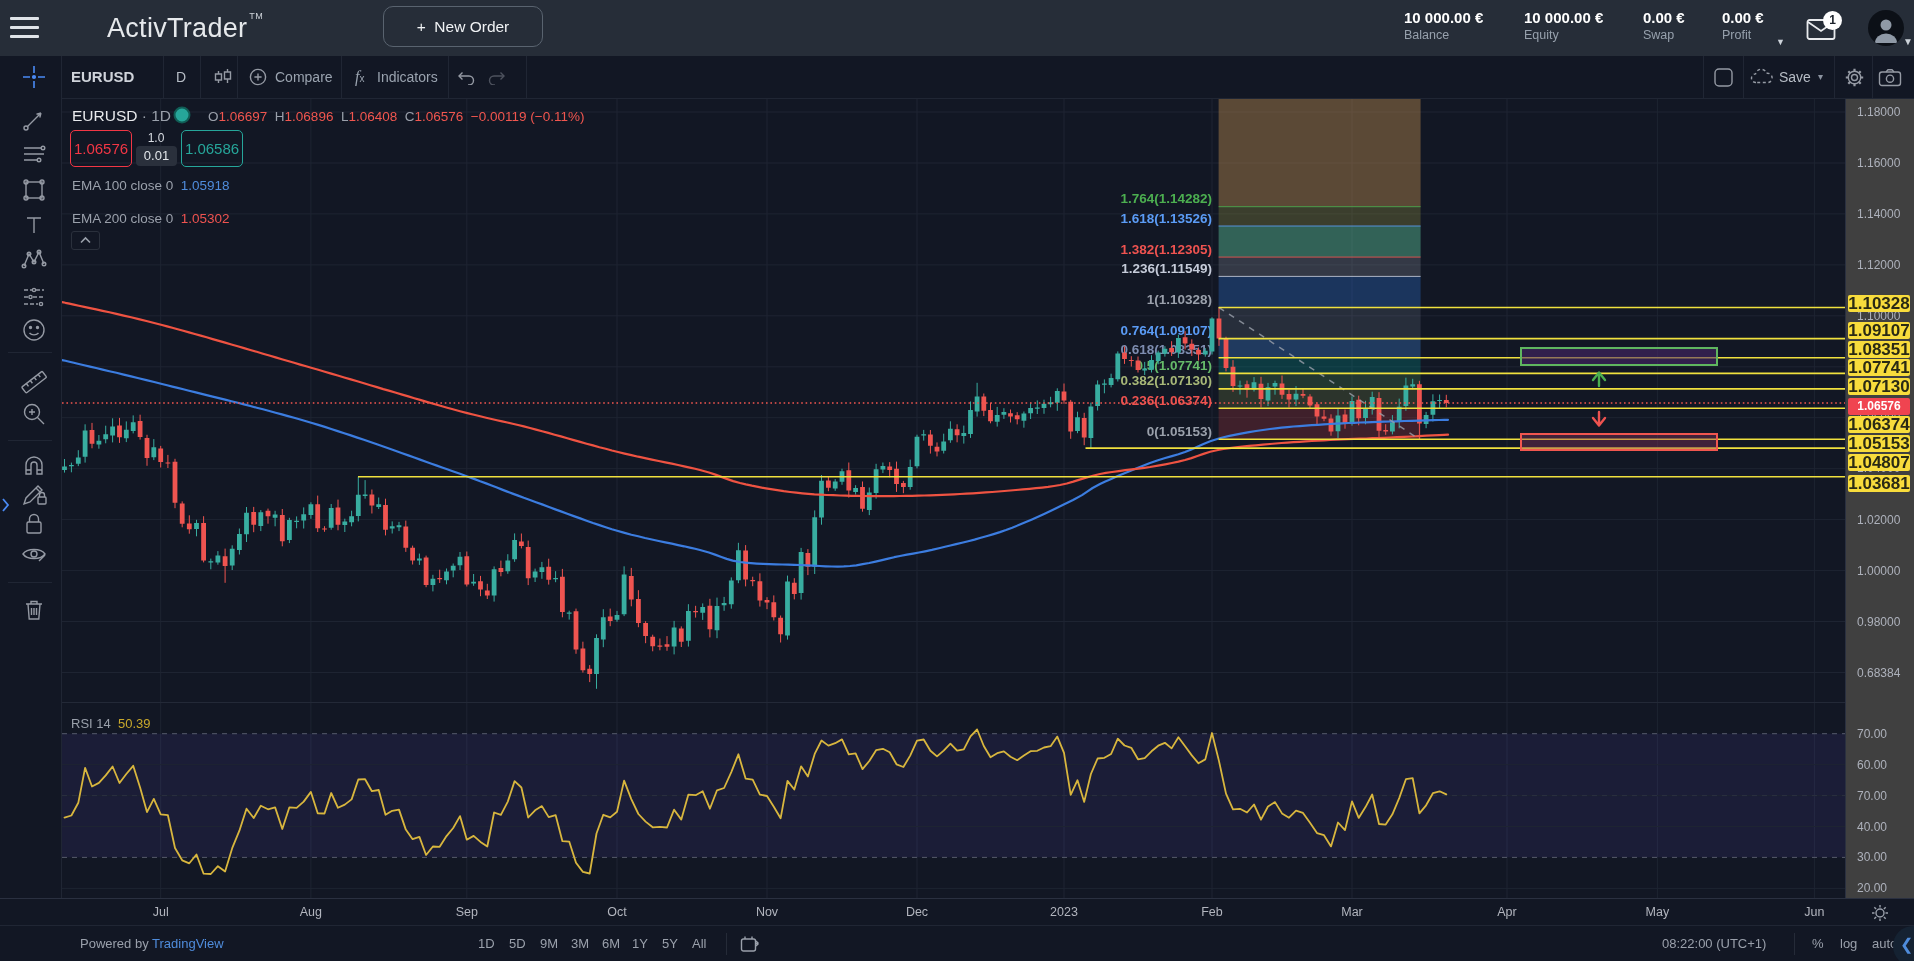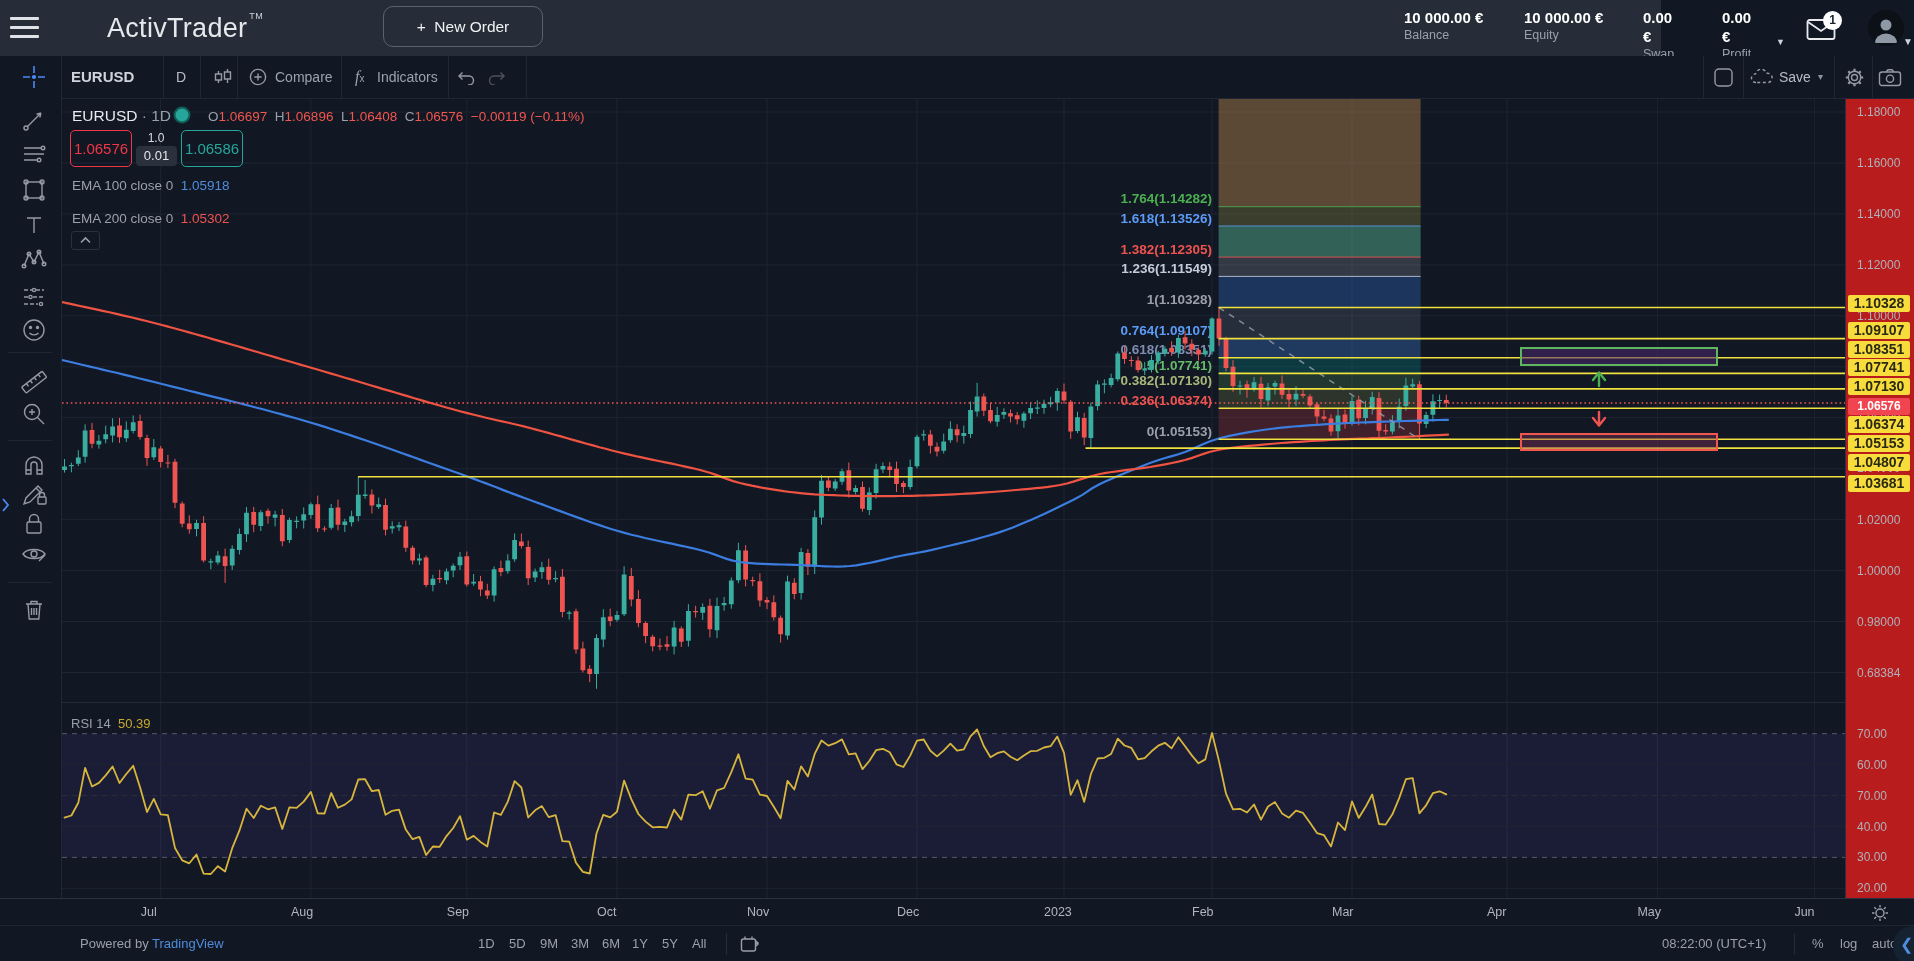--- a/index.html
+++ b/index.html
@@ -1,17 +1,17 @@
 <!DOCTYPE html>
 <html><head><meta charset="utf-8"><style>
 *{margin:0;padding:0;box-sizing:border-box}
 html,body{width:1914px;height:961px;overflow:hidden;background:#121724;font-family:"Liberation Sans",sans-serif}
 #app{position:relative;width:1914px;height:961px}
 
-#nav{position:absolute;left:0;top:0;width:1661px;height:56px;background:#262d38}
+#nav{position:absolute;left:0;top:0;width:1914px;height:56px;background:#262d38}
 #burger{position:absolute;left:10px;top:17px;width:29px;height:21px}
 #burger div{height:3px;background:#dfe3e8;border-radius:1px;margin-bottom:6px}
 #logo{position:absolute;left:107px;top:11px;font-size:27px;font-weight:400;color:#e6e9ec;letter-spacing:.3px}
 #logo .tm{font-size:9px;vertical-align:18px;margin-left:2px;color:#cfd4da}
 #neworder{position:absolute;left:383px;top:6px;width:160px;height:41px;border:1px solid #59636f;border-radius:10px;color:#f0f2f4;font-size:15.5px;text-align:center;line-height:39px}
 .acct{position:absolute;top:8px;text-align:left}
 .acct .v{font-size:15px;font-weight:bold;color:#fff;line-height:19px}
 .acct .l{font-size:12.5px;color:#97a1ad;line-height:17px}
 #prof-caret{position:absolute;top:37px;color:#cdd3da;font-size:9px}
 #mail{position:absolute;left:1806px;top:17px}
@@ -39,28 +39,28 @@
 #spr2{left:136px;top:146px;width:41px;height:20px;background:#2a303c;border-radius:4px;color:#e2e6ea;font-size:13px;text-align:center;line-height:20px}
 #askbox{left:181px;top:130px;width:62px;height:37px;border:1px solid #26a69a;border-radius:5px;color:#26a69a;font-size:15px;text-align:center;line-height:35px}
 #ema1{left:72px;top:178px;font-size:13.5px}
 #ema1 b{font-weight:normal;color:#4f8cdb}
 #ema2{left:72px;top:211px;font-size:13.5px}
 #ema2 b{font-weight:normal;color:#ef5350}
 #collapse{left:71px;top:231px;width:29px;height:19px;border:1px solid #2a303c;border-radius:3px;color:#9aa0ab;font-size:10px;text-align:center;line-height:17px}
 #rsilg{left:71px;top:716px;font-size:13px;color:#9aa0ab}
 #rsilg b{font-weight:normal;color:#c9a92c}
 
-#paxis{position:absolute;left:1845px;top:99px;width:69px;height:799px;border-left:1px solid #2a3040;background:#b91c1c}
+#paxis{position:absolute;left:1845px;top:99px;width:69px;height:799px;border-left:1px solid #2a3040;background:#404040}
 .axl{position:absolute;left:11px;font-size:12px;color:#adb1bb;height:14px;line-height:14px}
-.yel{position:absolute;left:2px;width:62px;height:17px;background:#f8dc3c;border-radius:2px;color:#2a2a14;font-size:14px;font-weight:bold;text-align:center;line-height:17px}
+.yel{position:absolute;left:2px;width:62px;height:17px;background:#f8dc3c;border-radius:2px;color:#2a2a14;font-size:17px;font-weight:bold;text-align:center;line-height:17px}
 .redl{position:absolute;left:2px;width:62px;height:17px;background:#f04450;border-radius:2px;color:#fff;font-size:12px;font-weight:bold;text-align:center;line-height:17px}
 #sun{position:absolute;left:1872px;top:901px;color:#9aa0ab;font-size:15px}
 
 #taxis{position:absolute;left:0;top:898px;width:1914px;height:27px;border-top:1px solid #2a3040;background:#121724}
-.ml{position:absolute;top:6px;text-align:left;font-size:12.5px;color:#b2b5be}
+.ml{position:absolute;top:6px;text-align:center;font-size:12.5px;color:#b2b5be}
 
 #bbar{position:absolute;left:0;top:925px;width:1914px;height:36px;background:#121724;border-top:1px solid #202634}
 #bbar div{position:absolute;top:0;height:36px;line-height:36px;font-size:13px;color:#9aa0ab}
 #bbar .blue{color:#4f8cdb}
 #bbar .vsep{top:7px;height:22px;width:1px;background:#252b38}
 #fabc{position:absolute;left:1893px;top:926px;width:40px;height:40px;border-radius:50%;background:#152232;color:#4f8cdb;font-size:16px;text-align:left;line-height:38px;text-indent:7px}
 .ico{stroke:#959aa4;fill:none;stroke-width:1.4}
 </style></head>
 <body>
 <div id="app">

